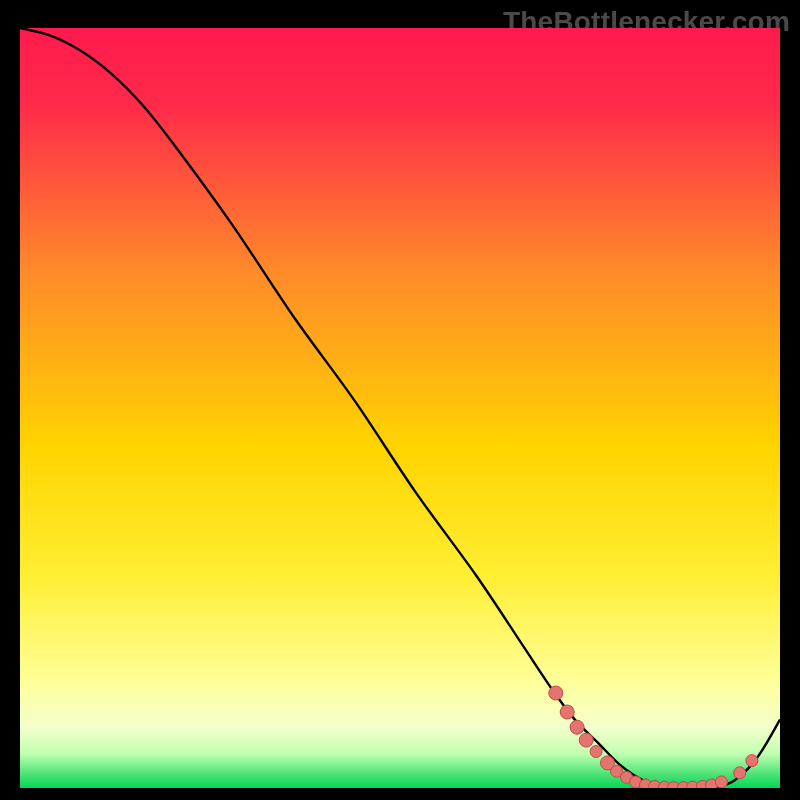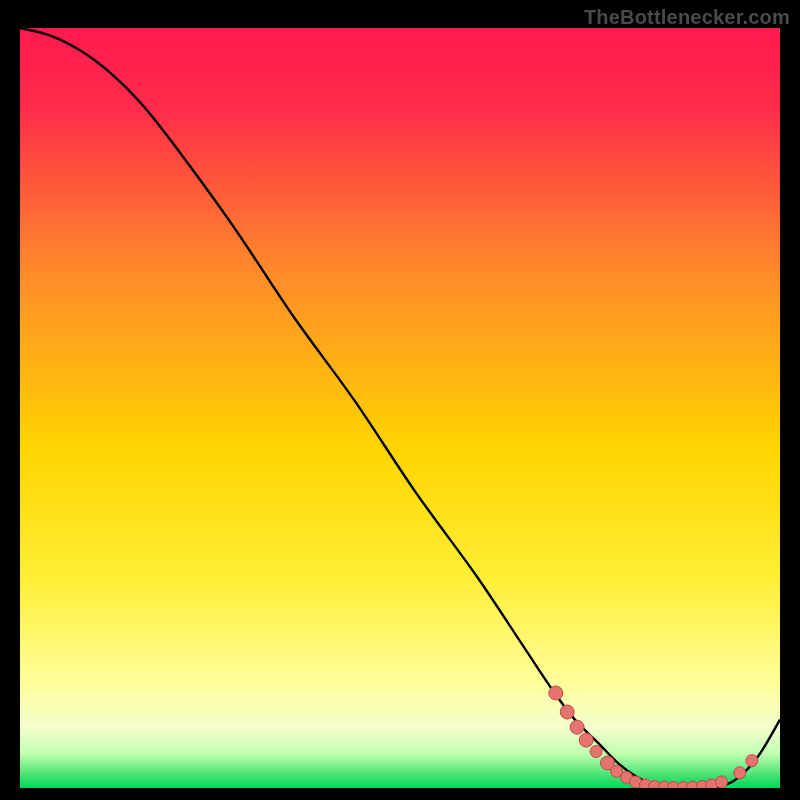--- a/index.html
+++ b/index.html
@@ -15,21 +15,21 @@
     position: relative;
     width: 800px;
     height: 800px;
     background: #000;
   }
   .watermark {
     position: absolute;
     top: 6px;
     right: 10px;
     color: #4a4a4a;
-    font-size: 20px;
+    font-size: 28px;
     font-weight: 600;
     letter-spacing: 0.2px;
     user-select: none;
   }
   .plot {
     position: absolute;
     left: 20px;
     top: 28px;
     width: 760px;
     height: 760px;

